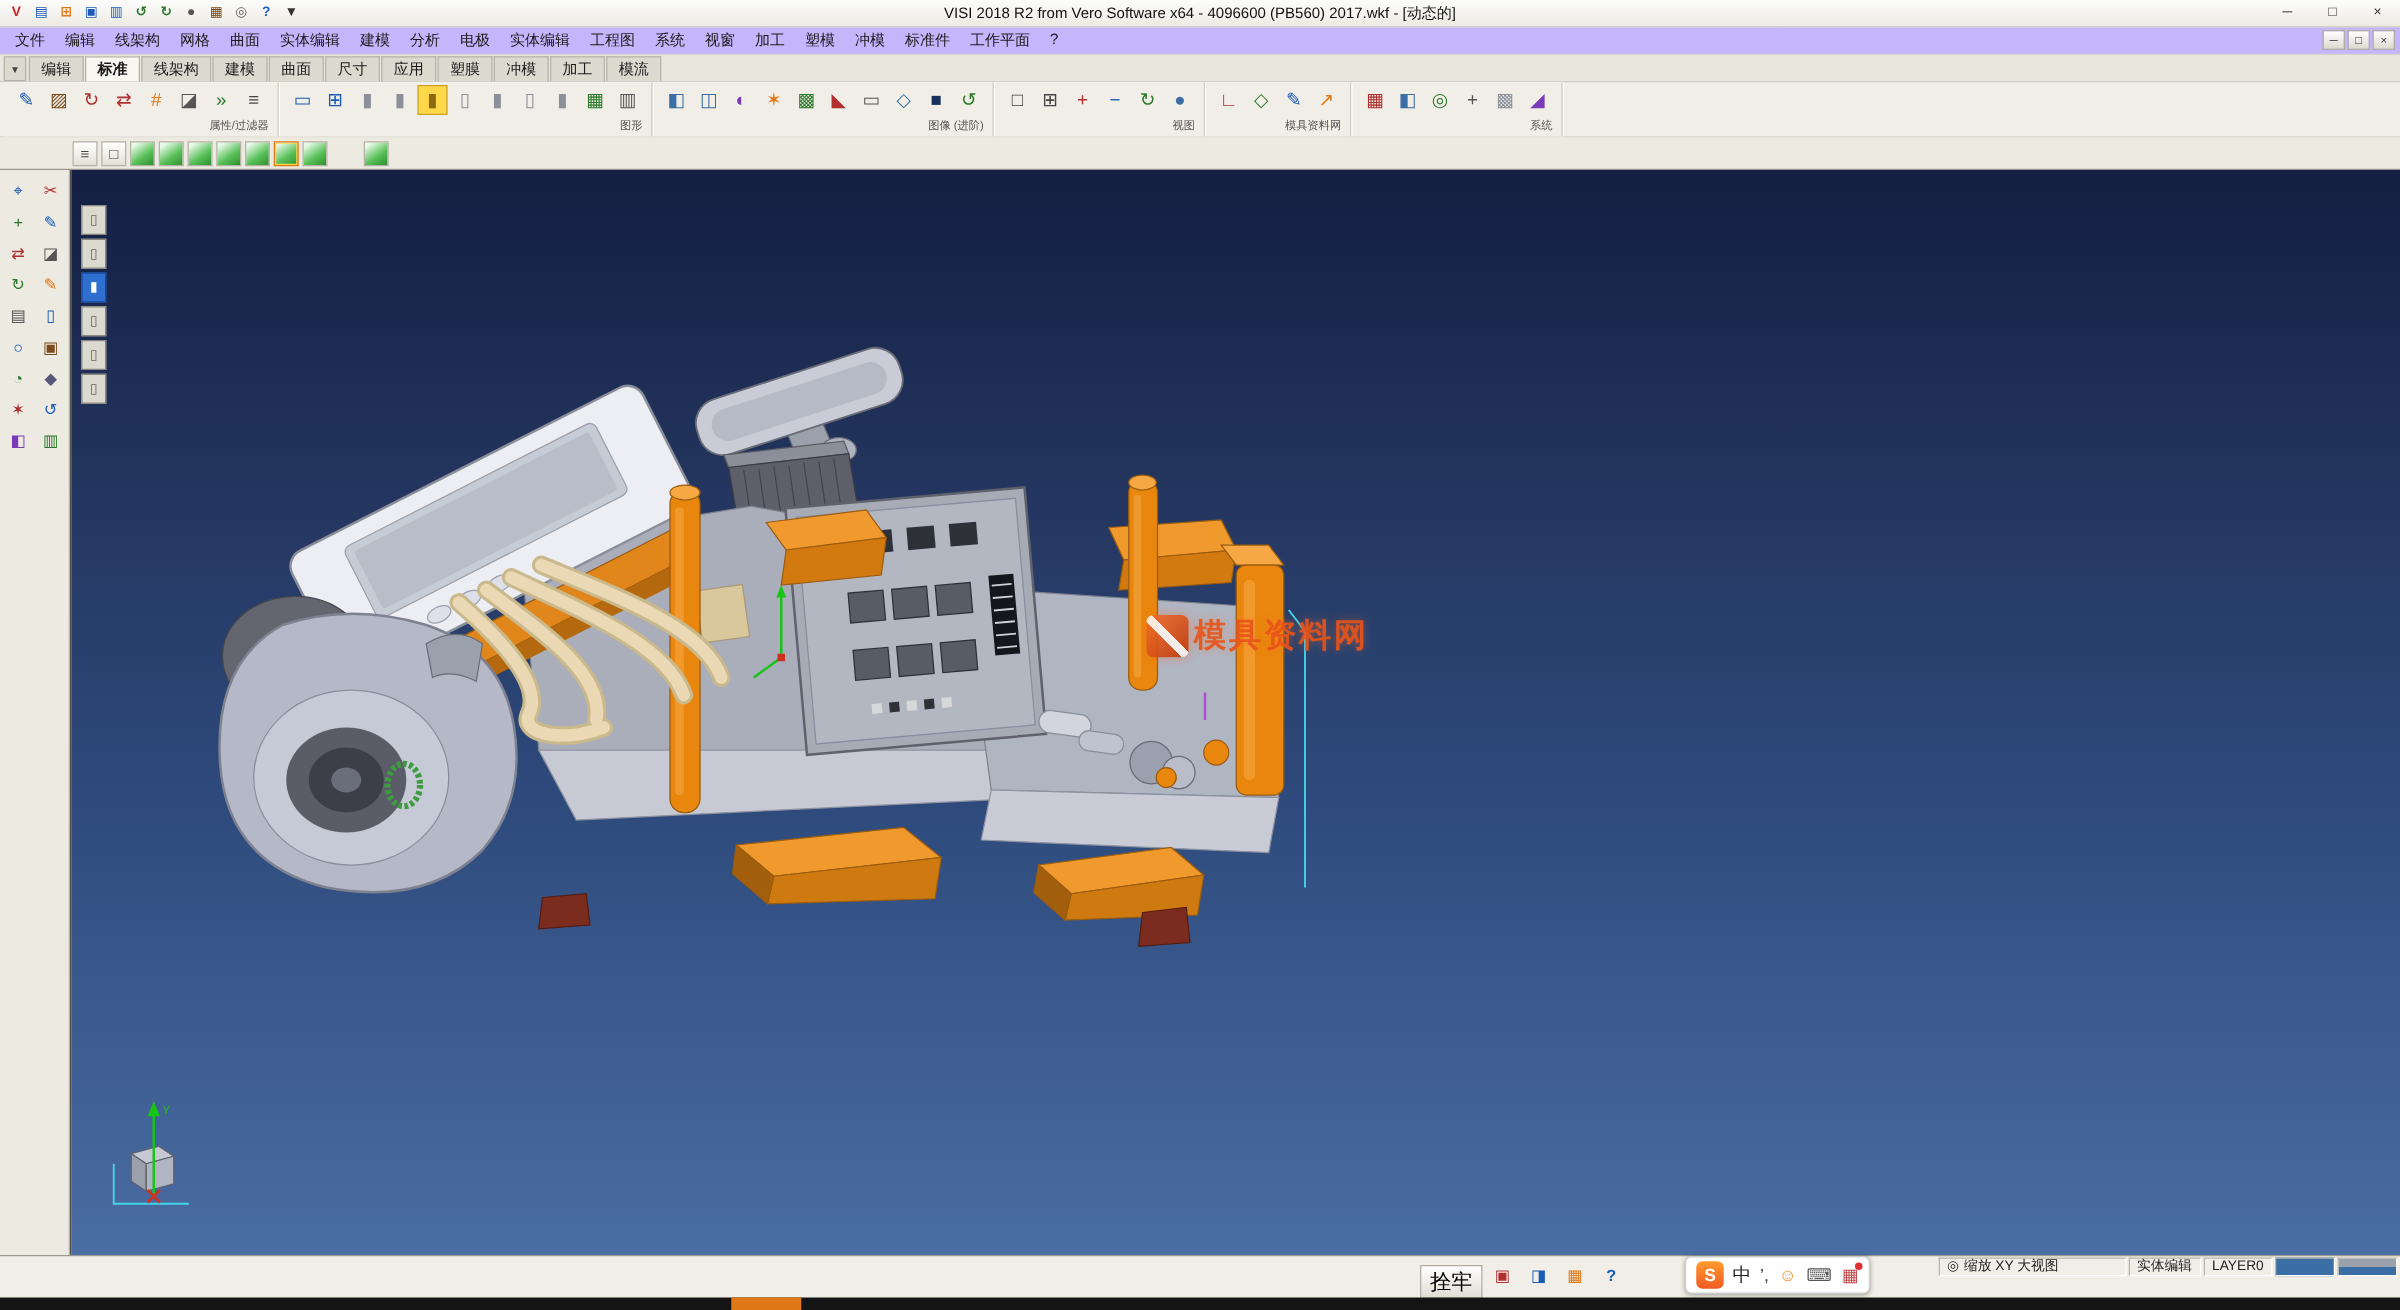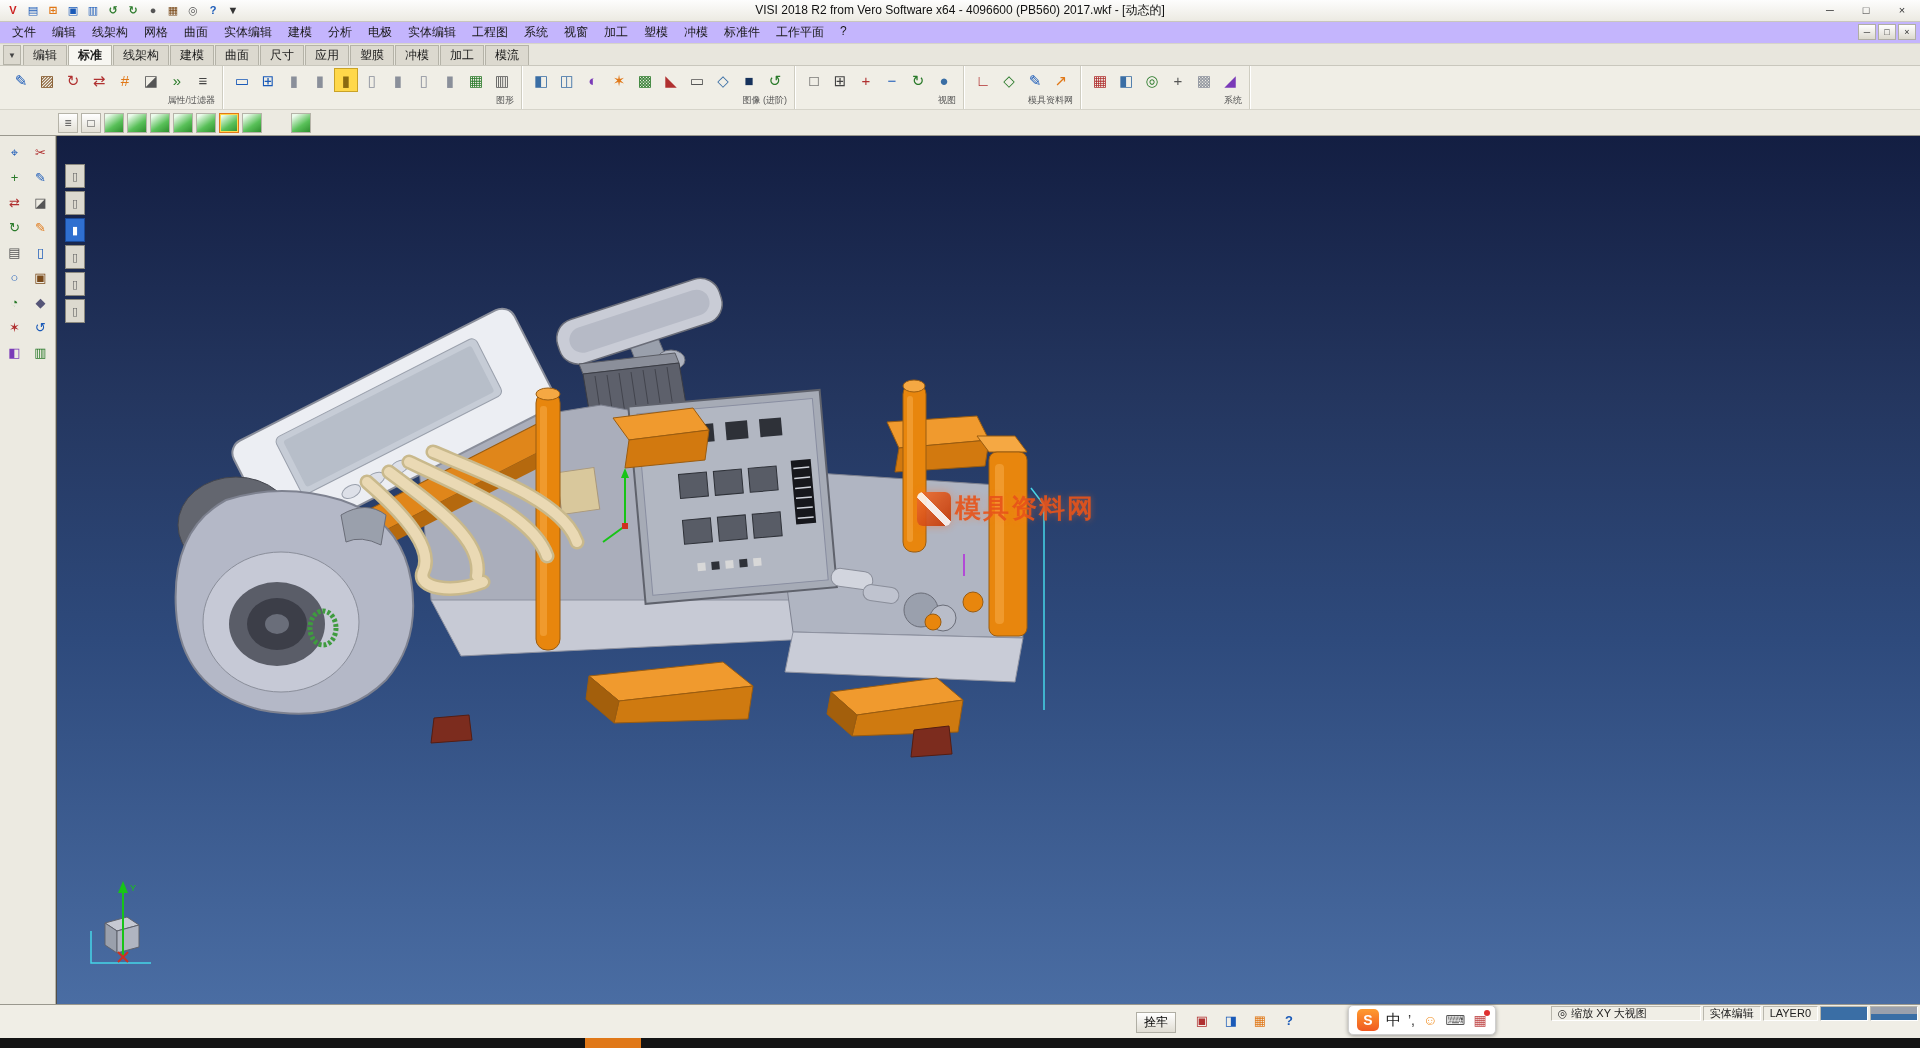--- a/index.html
+++ b/index.html
@@ -58,21 +58,21 @@
   .axis-wrap { position:absolute; left:30px; top:735px; width:70px; height:96px; }
 
   .watermark { position:absolute; left:832px; top:355px; display:flex; align-items:center; gap:4px; opacity:.92;margin-left:28px; }
   .wm-logo { width:34px; height:34px; border-radius:6px;
     background:linear-gradient(45deg, transparent 42%, rgba(255,255,255,.92) 42%, rgba(255,255,255,.92) 56%, transparent 56%),
                linear-gradient(135deg,#f07030,#c23808); box-shadow:0 0 8px rgba(255,110,40,.5); }
   .wm-text { font-size:26px; font-weight:bold; color:#e8541a; letter-spacing:2px; text-shadow:0 0 7px rgba(255,120,40,.45); }
 
   
   .statusbar { position:absolute; left:0; right:0; bottom:10px; height:34px; background:#f0eee6; border-top:1px solid #9a988e; }
-  .lock-btn { position:absolute; left:1136px; top:7px; font-size:12px; padding:1px 7px; border:1px solid #b0aea4; background:linear-gradient(#ffffff,#e0ddd3); font-family:Liberation Sans, sans-serif; }
+  .lock-btn { position:absolute; left:1136px; top:7px; font-size:17px; padding:1px 7px; border:1px solid #b0aea4; background:linear-gradient(#ffffff,#e0ddd3); font-family:Liberation Sans, sans-serif; }
   .st-icons { position:absolute; left:1192px; top:6px; display:flex; gap:9px; }
   .sti { width:20px; height:20px; font-size:13px; text-align:center; line-height:20px; font-weight:bold; }
   .st-rows { position:absolute; right:2px; top:0; width:474px; display:flex; flex-direction:column; }
   .st-row { display:flex; justify-content:flex-end; align-items:center; height:17px; gap:2px; }
   .cell { border:1px solid; border-color:#b8b6ac #ffffff #ffffff #b8b6ac; padding:0 6px; font-size:11px; height:15px; line-height:13px; white-space:nowrap; color:#222; }
   .st-prompt { width:150px; display:flex; gap:4px; }
   .sw { width:48px; padding:0; }
   .sw1 { background:#3a6ea5; }
   .sw2 { background:linear-gradient(#9aa0ac 50%,#3a6ea5 50%); }
   .coords { width:238px; display:flex; gap:7px; }

